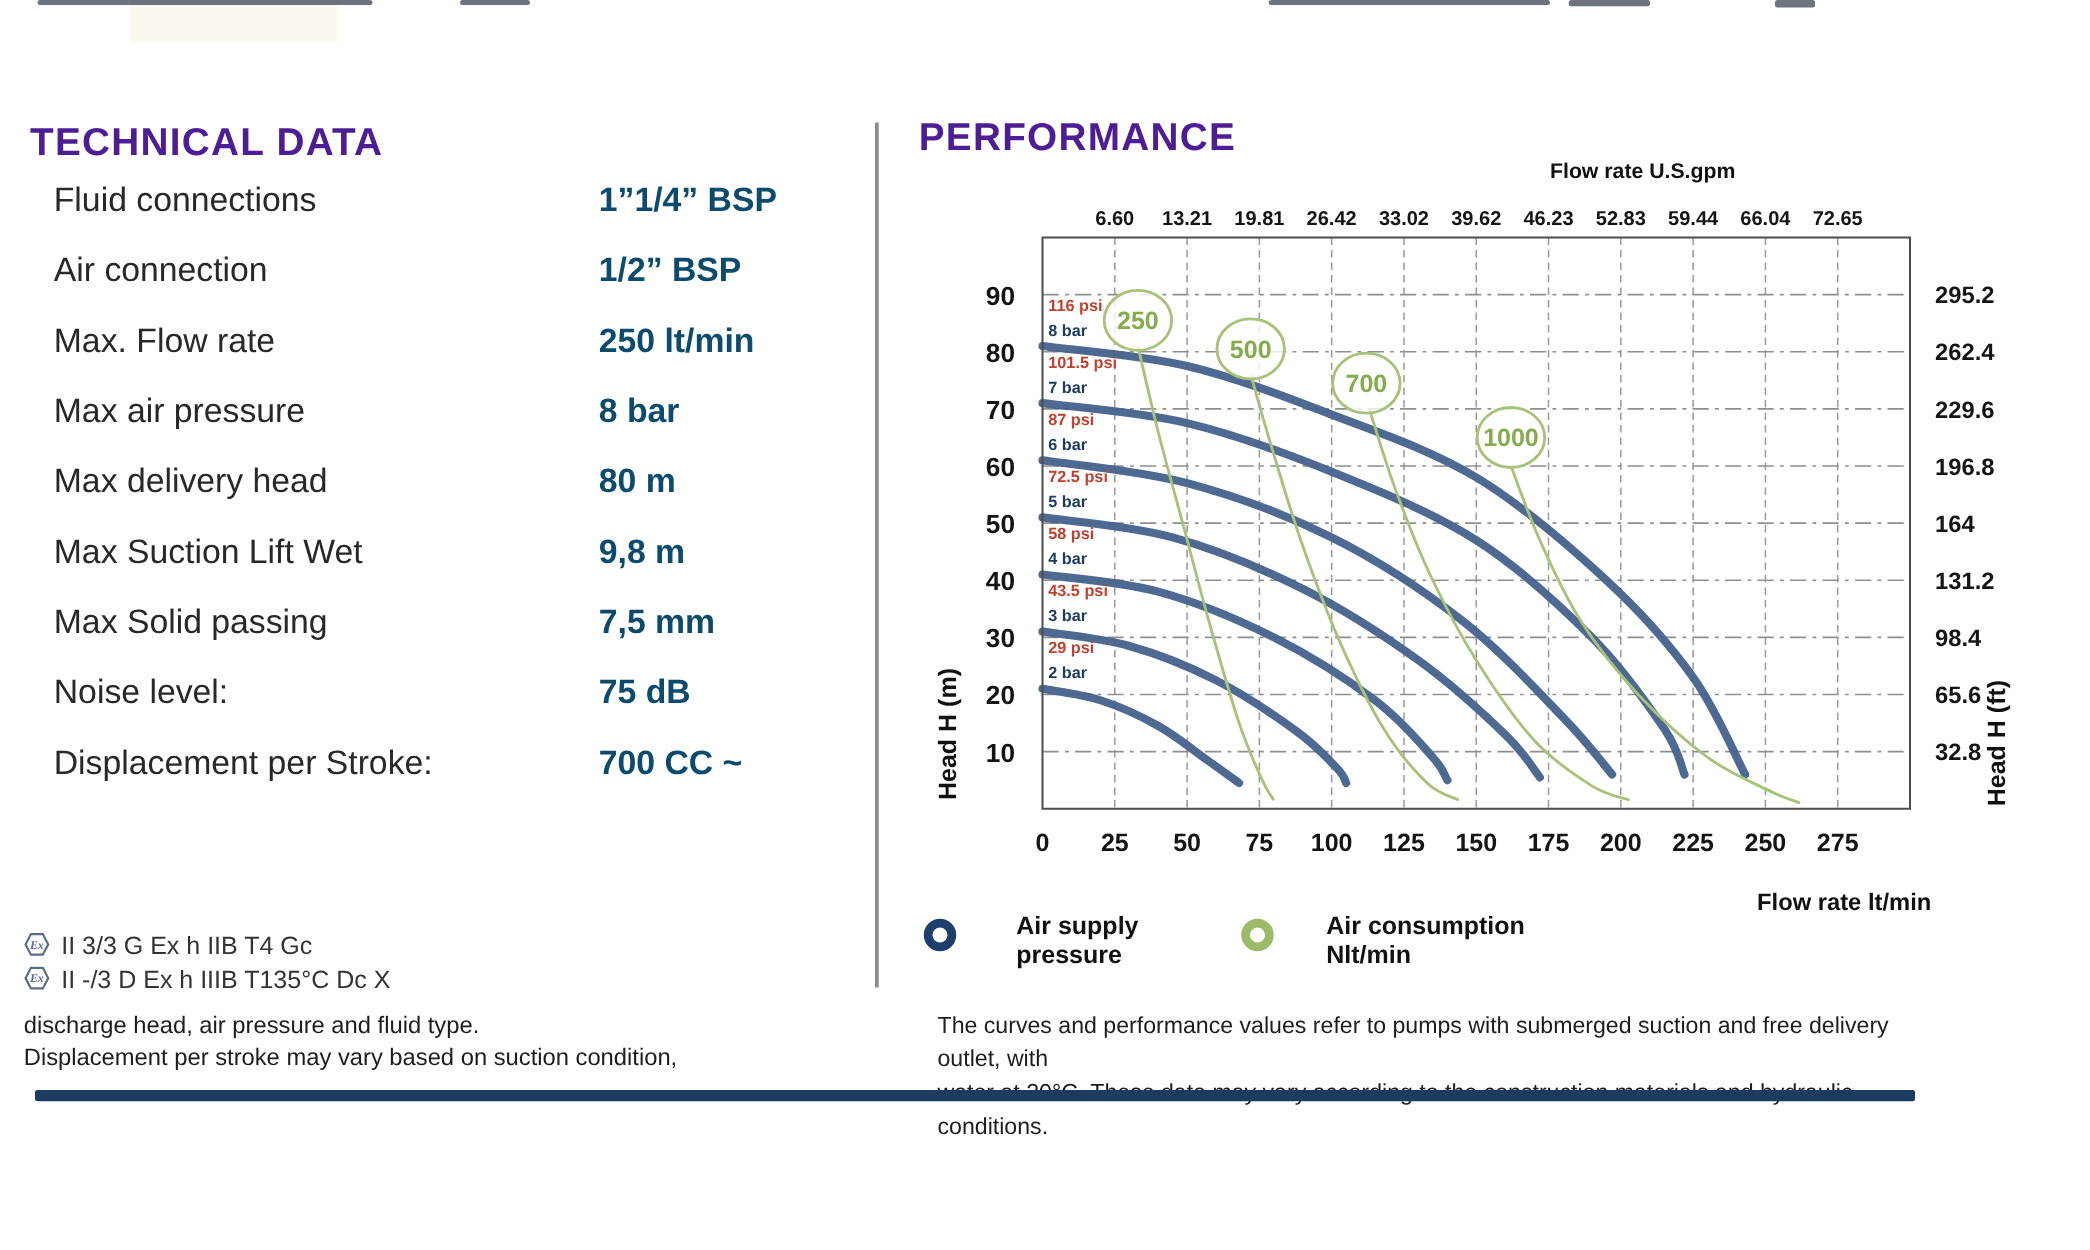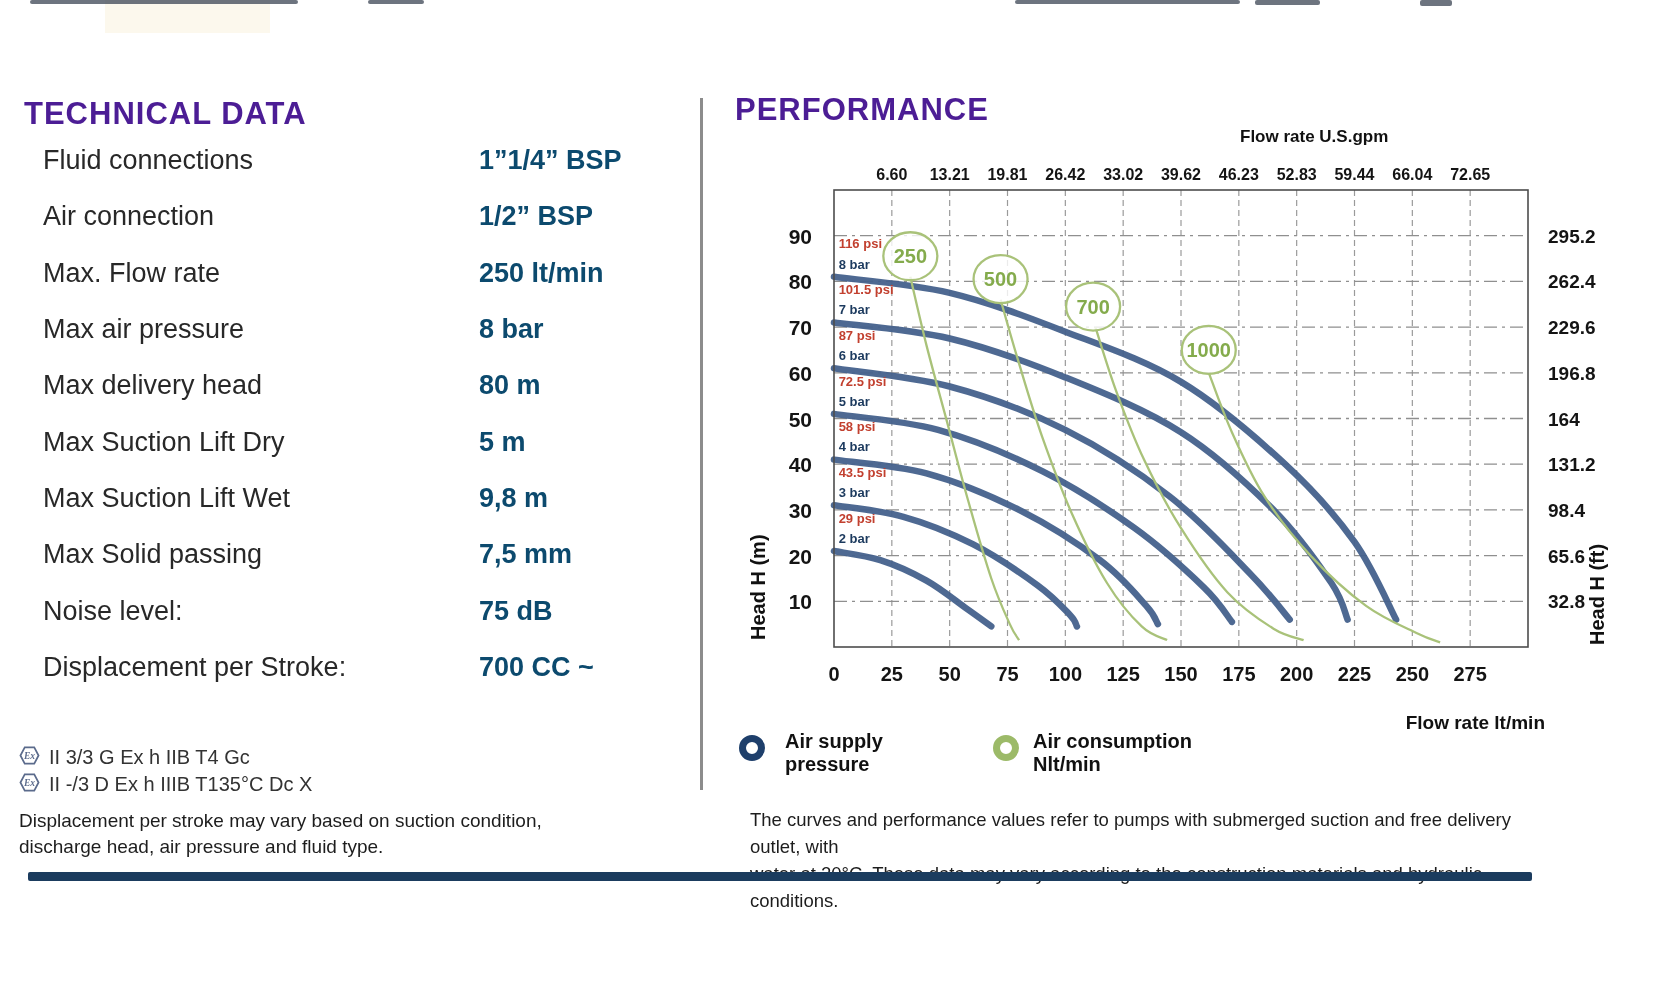--- a/index.html
+++ b/index.html
@@ -30,21 +30,21 @@
 
   .note{position:absolute;font-size:19px;color:#1d1d1d;line-height:26px;}
 
   .divider{position:absolute;left:700px;top:98px;width:3px;height:692px;background:#8c8c8c;}
 
   .axis-caption{position:absolute;font-weight:bold;color:#111;}
 
   
   .legend-ring{position:absolute;width:12px;height:12px;border-radius:50%;
                border-style:solid;border-width:7px;background:#fff;}
-  .legend-text{position:absolute;font-size:20px;font-weight:bold;color:#111;line-height:23px;}
+  .legend-text{position:absolute;font-size:20px;font-weight:bold;color:#111;line-height:23px;margin-left:28px;}
 
   .footer-bar{position:absolute;left:28px;top:872px;width:1504px;height:9px;background:#1b3c5e;border-radius:2px;}
 
   
   .tk-top{font:bold 16px "Liberation Sans",sans-serif;fill:#141414;text-anchor:middle;}
   .tk-bot{font:bold 20px "Liberation Sans",sans-serif;fill:#141414;text-anchor:middle;}
   .tk-left{font:bold 21px "Liberation Sans",sans-serif;fill:#141414;text-anchor:end;}
   .tk-right{font:bold 19px "Liberation Sans",sans-serif;fill:#141414;text-anchor:start;}
   .lbl-psi{font:bold 13px "Liberation Sans",sans-serif;fill:#c2402f;text-anchor:start;}
   .lbl-bar{font:bold 13px "Liberation Sans",sans-serif;fill:#1c3a5e;text-anchor:start;}
@@ -78,24 +78,20 @@
     </div>
     <div class="trow">
       <span class="tlabel">Max air pressure</span>
       <span class="tvalue">8 bar</span>
     </div>
     <div class="trow">
       <span class="tlabel">Max delivery head</span>
       <span class="tvalue">80 m</span>
     </div>
     <div class="trow">
-      <span class="tlabel">Max Suction Lift Dry</span>
-      <span class="tvalue">5 m</span>
-    </div>
-    <div class="trow">
       <span class="tlabel">Max Suction Lift Wet</span>
       <span class="tvalue">9,8 m</span>
     </div>
     <div class="trow">
       <span class="tlabel">Max Solid passing</span>
       <span class="tvalue">7,5 mm</span>
     </div>
     <div class="trow">
       <span class="tlabel">Noise level:</span>
       <span class="tvalue">75 dB</span>
@@ -117,22 +113,22 @@
     <div class="atex-line">
       <svg width="21" height="19" viewBox="0 0 24 22" class="atex-icon">
         <polygon points="6.5,1.5 17.5,1.5 22.5,11 17.5,20.5 6.5,20.5 1.5,11" fill="none" stroke="#5b6b8c" stroke-width="2"></polygon>
         <text x="12" y="15" text-anchor="middle" font-family="Liberation Serif,serif" font-style="italic" font-weight="bold" font-size="11" fill="#5b6b8c">Ex</text>
       </svg>
       <span>II -/3 D Ex h IIIB T135°C Dc X</span>
     </div>
   </div>
 
 <div class="note" style="left:19px;top:808px;width:560px;">
+  <div>discharge head, air pressure and fluid type.</div>
   <div>Displacement per stroke may vary based on suction condition,</div>
-  <div>discharge head, air pressure and fluid type.</div>
 </div>
 
 <div class="divider"></div>
 
 <div class="sec-title" style="left:735px;top:92px;">PERFORMANCE</div>
 
 <div class="axis-caption" style="left:1240px;top:127px;width:300px;text-align:left;font-size:17px;">Flow rate U.S.gpm</div>
 
 <svg id="perf-chart" class="abs" style="left:700px;top:120px;" width="972" height="580" viewBox="700 120 972 580">
     <rect x="834" y="190" width="694" height="457" fill="#ffffff"></rect>

